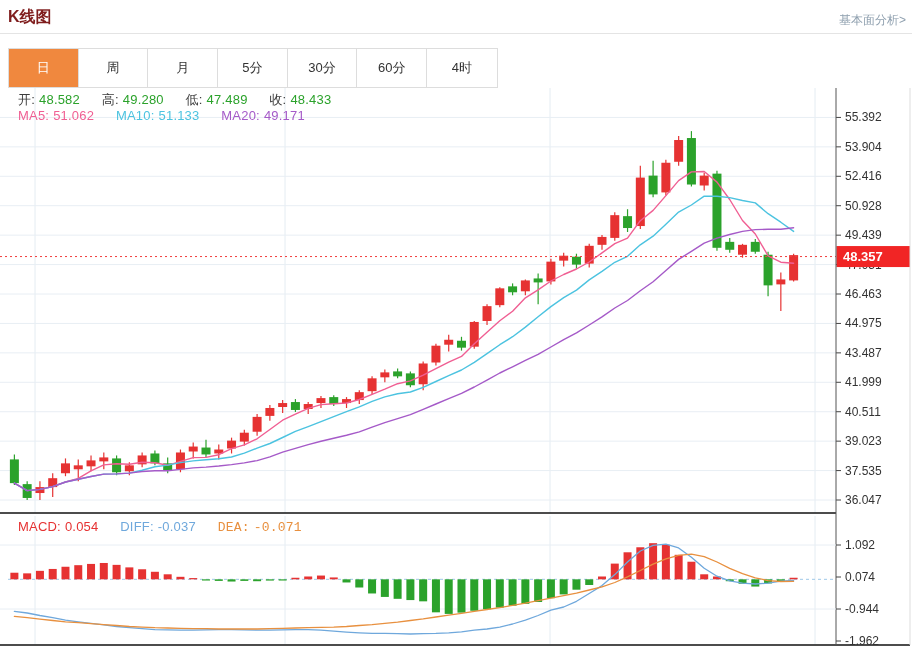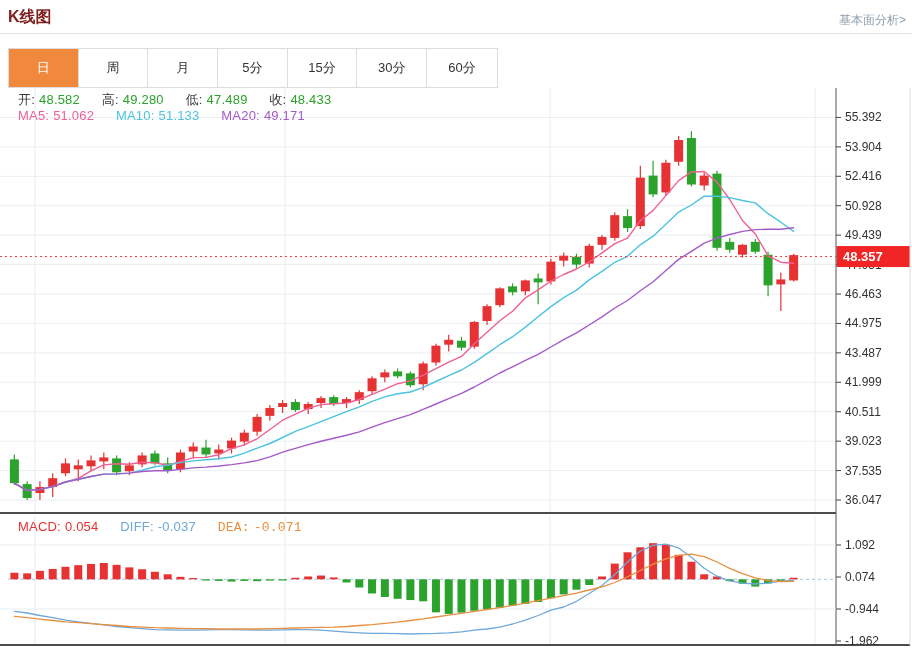--- a/index.html
+++ b/index.html
@@ -33,23 +33,23 @@
 <div class="app">
   <div class="title">K线图</div>
   <a class="fund-link">基本面分析&gt;</a>
   <div class="header-divider"></div>
 
   <div class="tab-bar" id="tab-bar">
       <div class="tab selected">日</div>
       <div class="tab">周</div>
       <div class="tab">月</div>
       <div class="tab">5分</div>
-      <div class="tab">15分</div>
       <div class="tab">30分</div>
       <div class="tab">60分</div>
+      <div class="tab">4时</div>
     </div>
 
   <div class="txt-row" style="top:91px;">
     <span class="lab">开:</span><span class="val-green gap">48.582</span>
     <span class="lab">高:</span><span class="val-green gap">49.280</span>
     <span class="lab">低:</span><span class="val-green gap">47.489</span>
     <span class="lab">收:</span><span class="val-green">48.433</span>
   </div>
 
   <div class="txt-row" style="top:108px;">

